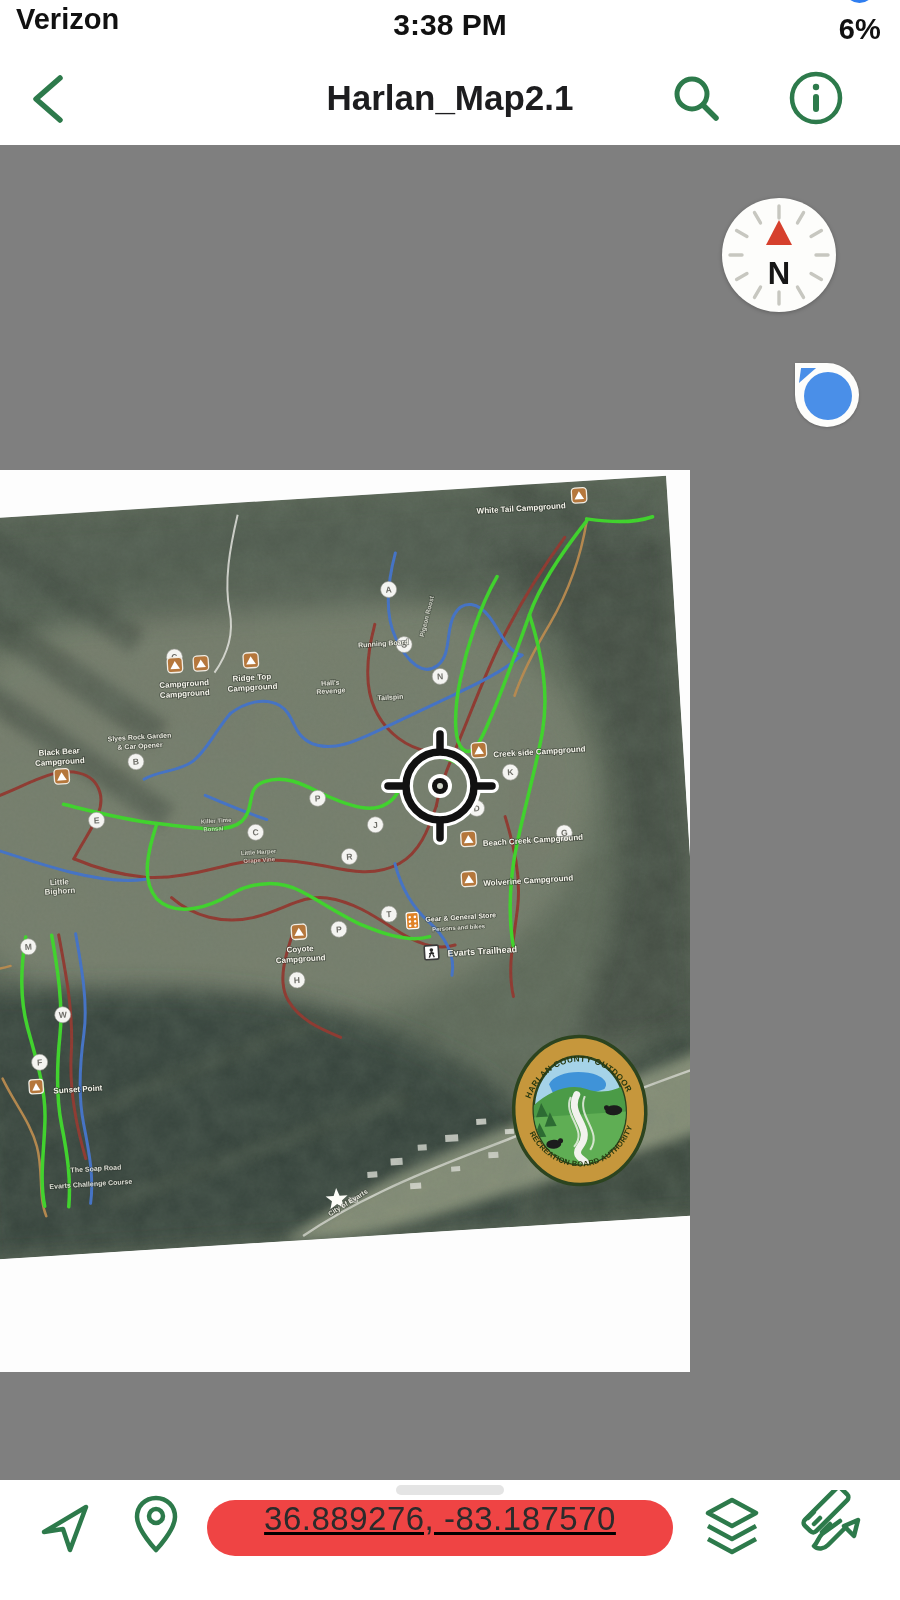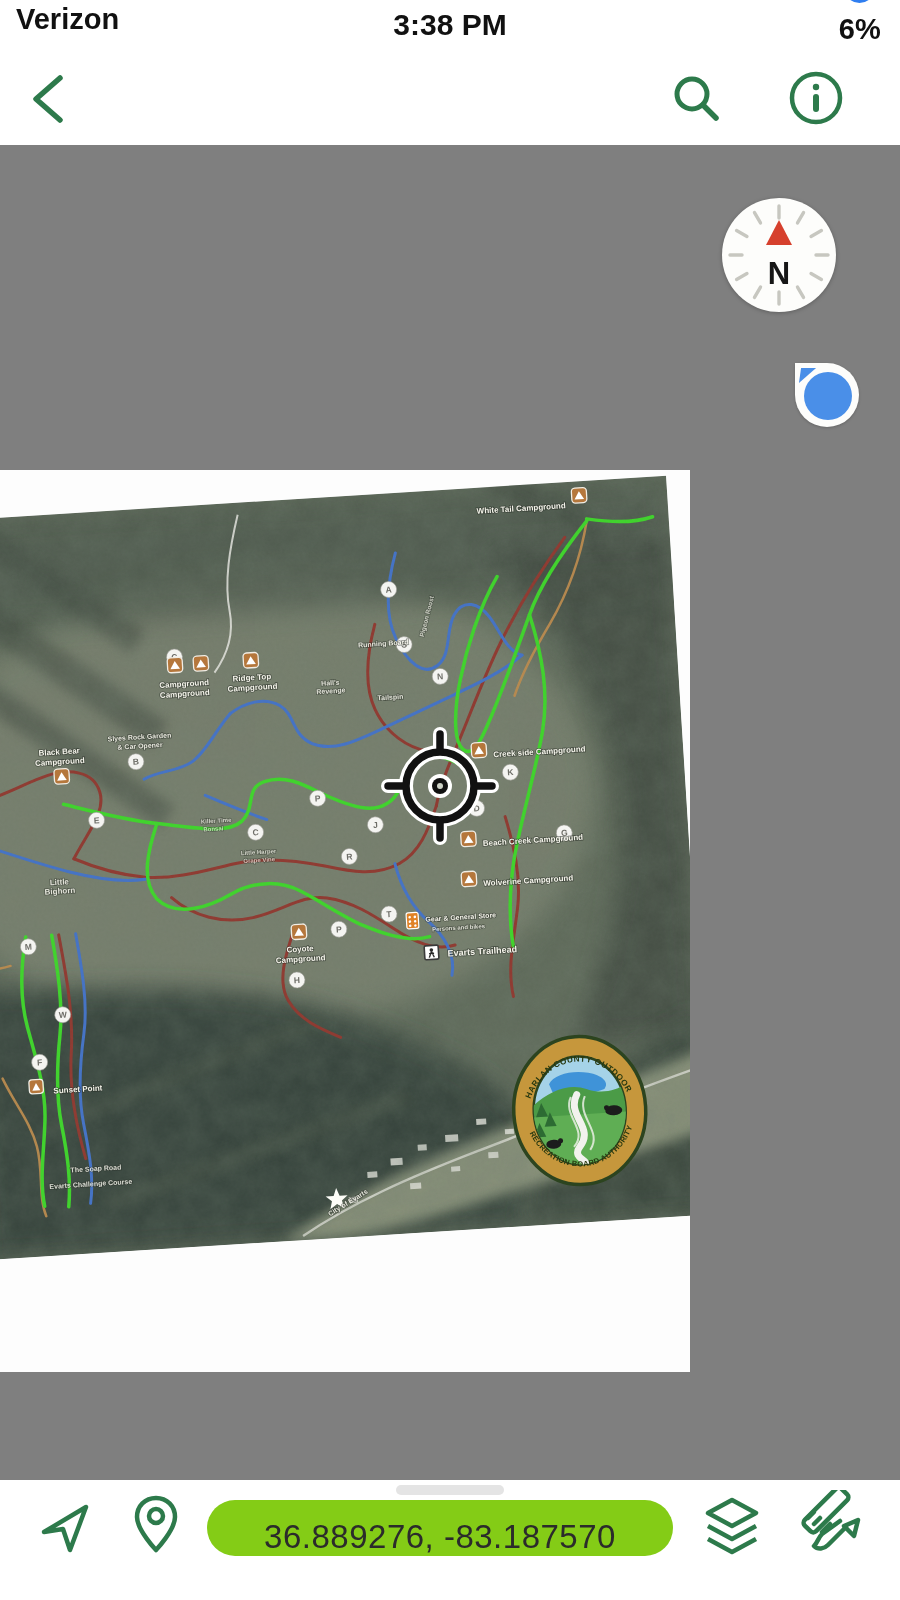--- a/index.html
+++ b/index.html
@@ -42,21 +42,21 @@
   .puck-dot{position:absolute;left:9px;top:9px;width:48px;height:48px;border-radius:50%;background:#4a8fe8;}
   .puck-wedge{position:absolute;left:5px;top:5px;width:0;height:0;border-top:15px solid #4a8fe8;border-right:15px solid transparent;transform:skewX(-8deg);}
 
   
   .crosshair{position:absolute;left:380px;top:581px;width:120px;height:120px;pointer-events:none;}
 
   
   .bottom-bar{position:absolute;top:1480px;left:0;width:900px;height:120px;background:#fff;}
   .drag-handle{position:absolute;left:396px;top:5px;width:108px;height:10px;border-radius:5px;background:#e4e4e4;}
   .bb-icon{position:absolute;}
-  .coord-pill{position:absolute;left:207px;top:20px;width:466px;height:56px;border-radius:28px;background:#84cc16;display:flex;align-items:flex-end;justify-content:center;}
+  .coord-pill{position:absolute;left:207px;top:20px;width:466px;height:56px;border-radius:28px;background:#ef4444;display:flex;align-items:flex-start;justify-content:center;text-decoration:underline;}
   .coord-text{font-size:33px;color:#2b2b2b;letter-spacing:.5px;}
 </style>
 </head>
 <body>
 
 <div class="screen">
 
   <div class="status-bar">
     <div class="sb-time">3:38 PM</div>
     <div class="sb-left">
@@ -84,20 +84,21 @@
       </div>
     </div>
   </div>
 
   <div class="nav-bar">
     <div class="nav-back">
       <svg width="46" height="50" viewBox="0 0 46 50">
           <polyline points="34,4 10,25 34,46" fill="none" stroke="#2d7a4b" stroke-width="5.5" stroke-linecap="round" stroke-linejoin="round"></polyline>
         </svg>
     </div>
+    <div class="nav-title">Harlan_Map2.1</div>
     <div class="nav-search">
       <svg width="56" height="56" viewBox="0 0 56 56">
           <circle cx="24" cy="24" r="15" fill="none" stroke="#2d7a4b" stroke-width="5"></circle>
           <line x1="35" y1="35" x2="48" y2="48" stroke="#2d7a4b" stroke-width="5.5" stroke-linecap="round"></line>
         </svg>
     </div>
     <div class="nav-info">
       <svg width="56" height="56" viewBox="0 0 56 56">
           <circle cx="28" cy="28" r="24" fill="none" stroke="#2d7a4b" stroke-width="4.5"></circle>
           <circle cx="28" cy="17" r="3.2" fill="#2d7a4b"></circle>

